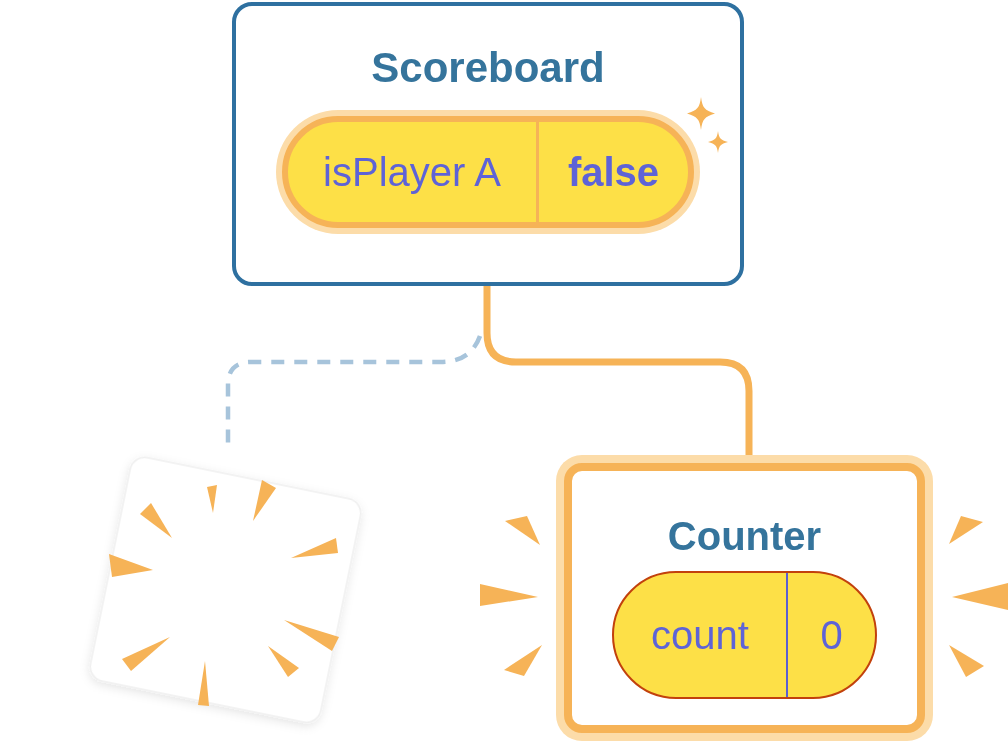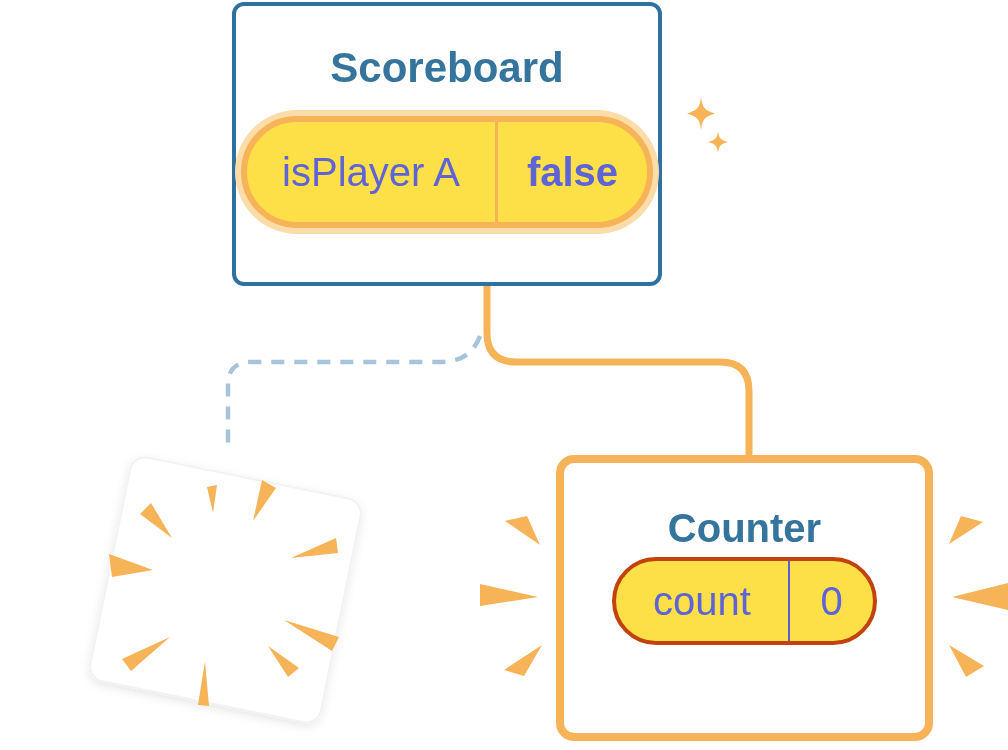--- a/index.html
+++ b/index.html
@@ -10,22 +10,22 @@
   .layer{position:absolute;left:0;top:0;width:1008px;height:750px;}
   .layer.behind{z-index:0;}
   .layer.front{z-index:2;pointer-events:none;}
 
   .card-title{
     font-size:42px;font-weight:600;color:#35749C;line-height:48px;
   }
 
   
   .scoreboard{
-    position:absolute;left:232px;top:2px;width:430px;height:284px;
-    box-sizing:border-box;border:4px solid #2E70A0;border-radius:12px;
+    position:absolute;left:232px;top:2px;width:512px;height:284px;
+    box-sizing:border-box;border:4px solid #2E70A0;border-radius:20px;
     background:#fff;display:flex;flex-direction:column;align-items:center;
     z-index:1;
   }
   .scoreboard .card-title{margin-top:38px;}
   .pill{
     display:flex;box-sizing:border-box;background:#fde047;border-radius:999px;
   }
   .pill-state{
     margin-top:24px;width:412px;height:112px;
     border:6px solid #F6B357;box-shadow:0 0 0 6px #FCDCA9;
@@ -33,31 +33,31 @@
   .pill .cell{
     display:flex;align-items:center;justify-content:center;
     height:100%;font-size:40px;color:#5E63D7;
   }
   .pill-state .cell.name{flex:0 0 248px;border-right:3px solid #F6B357;}
   .pill-state .cell.value{flex:1;font-weight:700;}
 
   
   .counter-outer{
     position:absolute;left:556px;top:455px;width:377px;height:286px;
-    box-sizing:border-box;background:#FCDCA9;border-radius:26px;
+    box-sizing:border-box;background:#FCDCA9;border-radius:26px;padding:8px;
     z-index:1;
   }
   .counter-inner{
     width:100%;height:100%;box-sizing:border-box;background:#fff;
     border:8px solid #F6B357;border-radius:18px;
     display:flex;flex-direction:column;align-items:center;
   }
   .counter-inner .card-title{margin-top:42px;font-size:40px;line-height:46px;}
   .pill-count{
-    margin-top:6px;width:265px;height:88px;border:4px solid #c2410c;
+    margin-top:12px;width:265px;height:128px;border:2px solid #c2410c;
   }
   .pill-count .cell.name{flex:0 0 172px;border-right:2px solid #5A5FD1;}
   .pill-count .cell.value{flex:1;}
 </style>
 </head>
 <body>
 
 <div class="stage">
 
   <svg class="layer behind" viewBox="0 0 1008 750">

